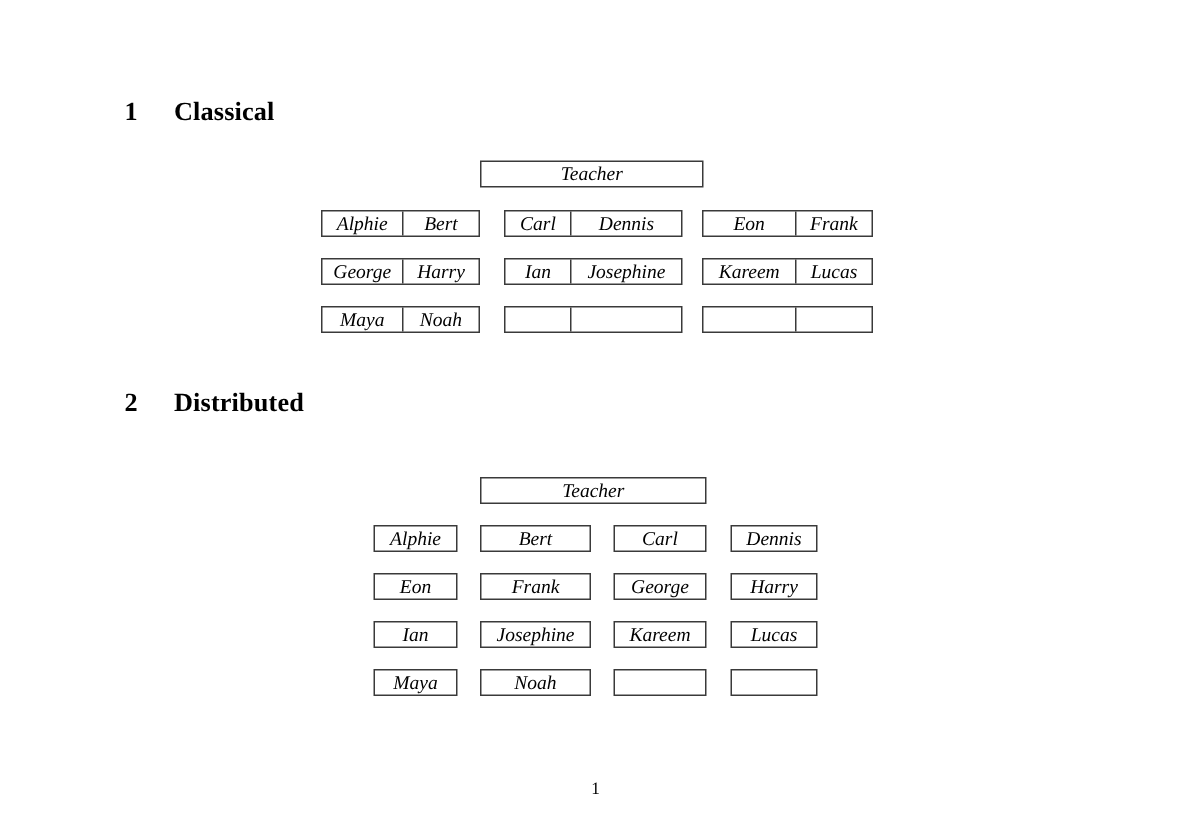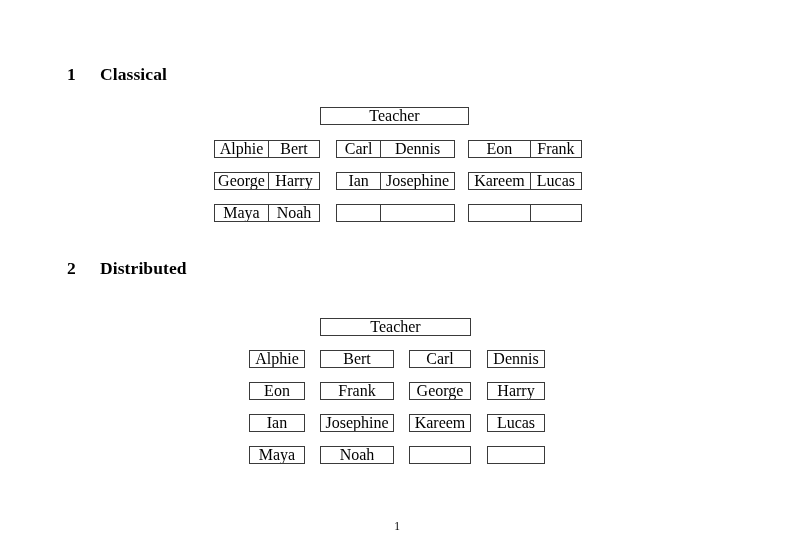--- a/index.html
+++ b/index.html
@@ -22,20 +22,21 @@
     inset: 0;
   }
 
   
   .section-heading {
     position: absolute;
     font-weight: bold;
     font-size: 17.5px;
     letter-spacing: 0.1px;
     white-space: nowrap;
+    margin-left: 16px;
   }
   .section-heading .sec-num {
     display: inline-block;
     width: 33px;
   }
   .section-heading .sec-title {
     display: inline-block;
   }
 
   #heading-classical   { left: 67px; top: 64px; }
@@ -49,25 +50,26 @@
     background: #ffffff;
     display: flex;
     align-items: stretch;
   }
 
   .cell {
     box-sizing: border-box;
     display: flex;
     align-items: center;
     justify-content: center;
-    font-size: 16px;
+    font-size: 13px;
     line-height: 1;
     white-space: nowrap;
     overflow: hidden;
     padding-bottom: 1px;
+    font-style: italic;
   }
   .cell + .cell {
     border-left: 1px solid #3a3a3a;
   }
 
   
   #page-number {
     position: absolute;
     top: 520px;
     left: 0;

